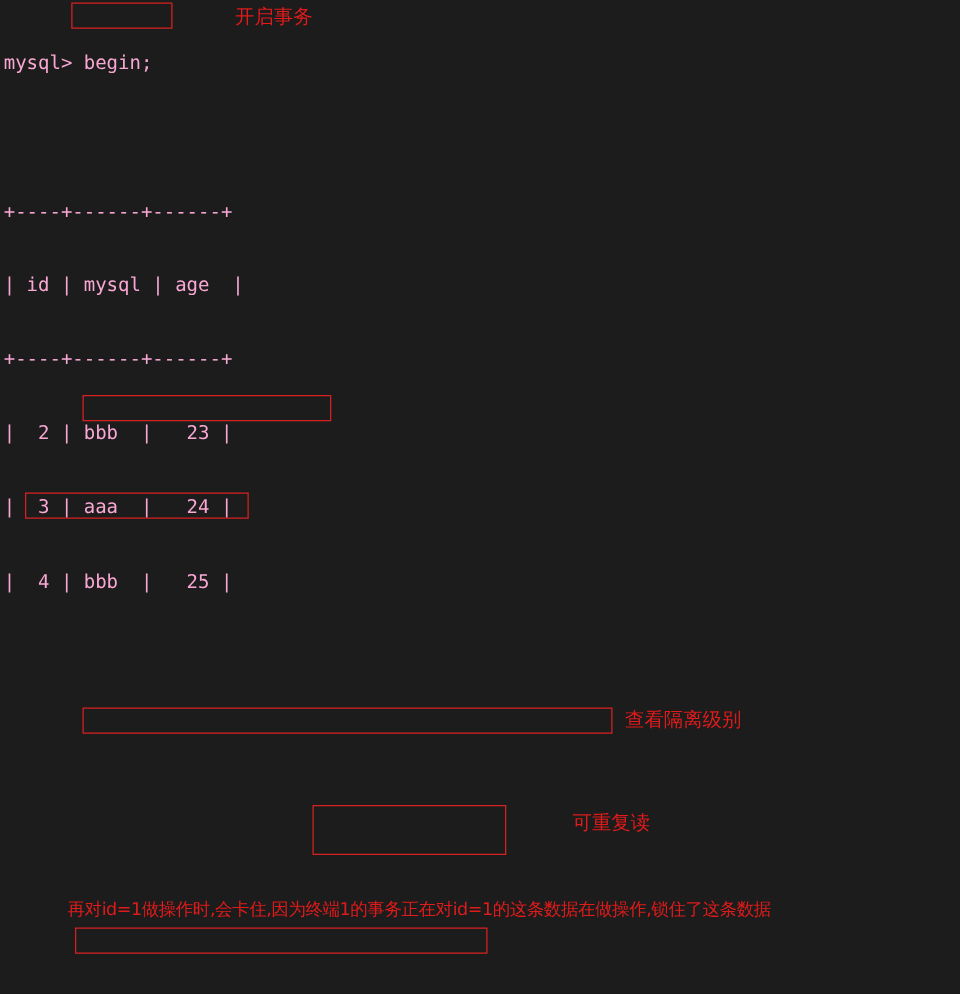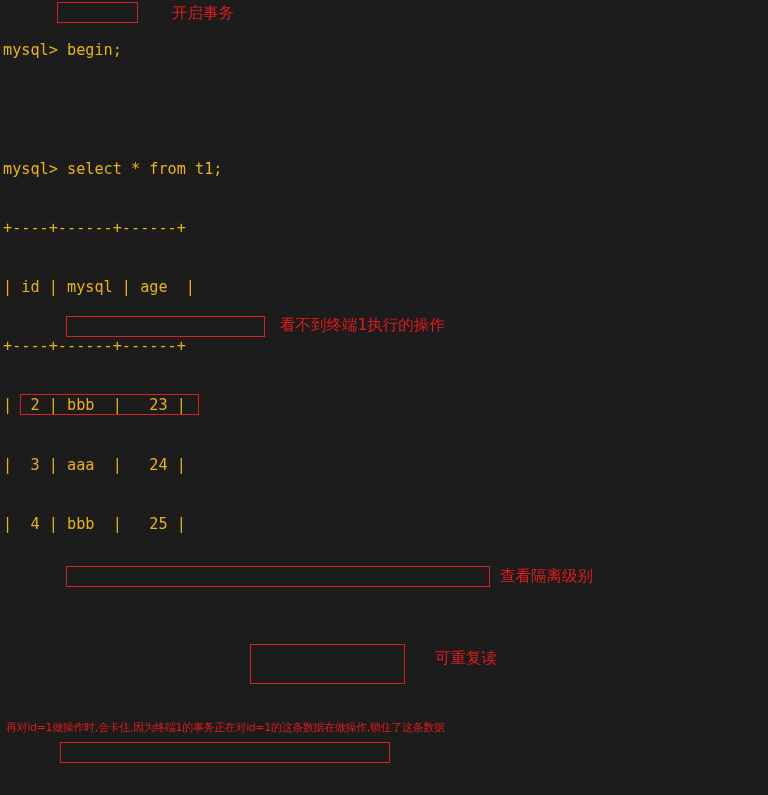--- a/index.html
+++ b/index.html
@@ -36,21 +36,21 @@
     top: 2px;
     width: 760px;
   }
 
   .line {
     height: 19.72px;
     white-space: pre;
     font-family: "DejaVu Sans Mono", "Liberation Mono", monospace;
     font-size: 15.2px;
     line-height: 19.72px;
-    color: #eab308;
+    color: #f9a8d4;
   }
 
   
   .hl-box {
     position: absolute;
     border: 1.6px solid #d82020;
     box-sizing: border-box;
     pointer-events: none;
     background: transparent;
   }
@@ -59,21 +59,22 @@
   .cn {
     position: absolute;
     color: #e01b1b;
     font-family: "DejaVu Sans", "Liberation Sans", sans-serif;
     font-size: 15.5px;
     line-height: 18px;
     white-space: pre;
     font-weight: 400;
   }
   .cn.big {
-    font-size: 11px;
+    font-size: 14px;
+    margin-left: 48px;
   }
 
   .watermark {
     position: absolute;
     left: 608px;
     top: 800px;
     color: rgba(235,235,235,0.55);
     font-family: "DejaVu Sans", "Liberation Sans", sans-serif;
     font-size: 15px;
     white-space: pre;
@@ -81,21 +82,20 @@
   }
 </style>
 </head>
 <body>
 
 <div id="terminal">
 
   <div class="lines">
     <div class="line">mysql&gt; begin;</div>
     <div class="line"></div>
-    <div class="line">mysql&gt; select * from t1;</div>
     <div class="line">+----+------+------+</div>
     <div class="line">| id | mysql | age  |</div>
     <div class="line">+----+------+------+</div>
     <div class="line">|  2 | bbb  |   23 |</div>
     <div class="line">|  3 | aaa  |   24 |</div>
     <div class="line">|  4 | bbb  |   25 |</div>
     
     
     
     
@@ -129,20 +129,19 @@
 
   
   <div class="hl-box" style="left:57px;  top:2px;   width:81px;  height:21px;"></div>
   <div class="hl-box" style="left:66px;  top:316px; width:199px; height:21px;"></div>
   <div class="hl-box" style="left:20px;  top:394px; width:179px; height:21px;"></div>
   <div class="hl-box" style="left:66px;  top:566px; width:424px; height:21px;"></div>
   <div class="hl-box" style="left:250px; top:644px; width:155px; height:40px;"></div>
   <div class="hl-box" style="left:60px;  top:742px; width:330px; height:21px;"></div>
 
   
-  <div class="cn" style="left:172px; top:4px;">开启事务</div>
-  <div class="cn" style="left:280px; top:316px;">看不到终端1执行的操作</div>
+  <div class="cn" style="left:188px; top:4px;">开启事务</div>
   <div class="cn" style="left:500px; top:567px;">查看隔离级别</div>
-  <div class="cn" style="left:435px; top:649px;text-align:center;">可重复读</div>
+  <div class="cn" style="left:458px; top:649px;text-align:center;">可重复读</div>
   <div class="cn big" style="left:6px; top:719px; letter-spacing:-0.35px;">再对id=1做操作时,会卡住,因为终端1的事务正在对id=1的这条数据在做操作,锁住了这条数据</div>
 
   <div class="watermark">CSDN @KK小草莓</div>
 </div>
 
 </body></html>

